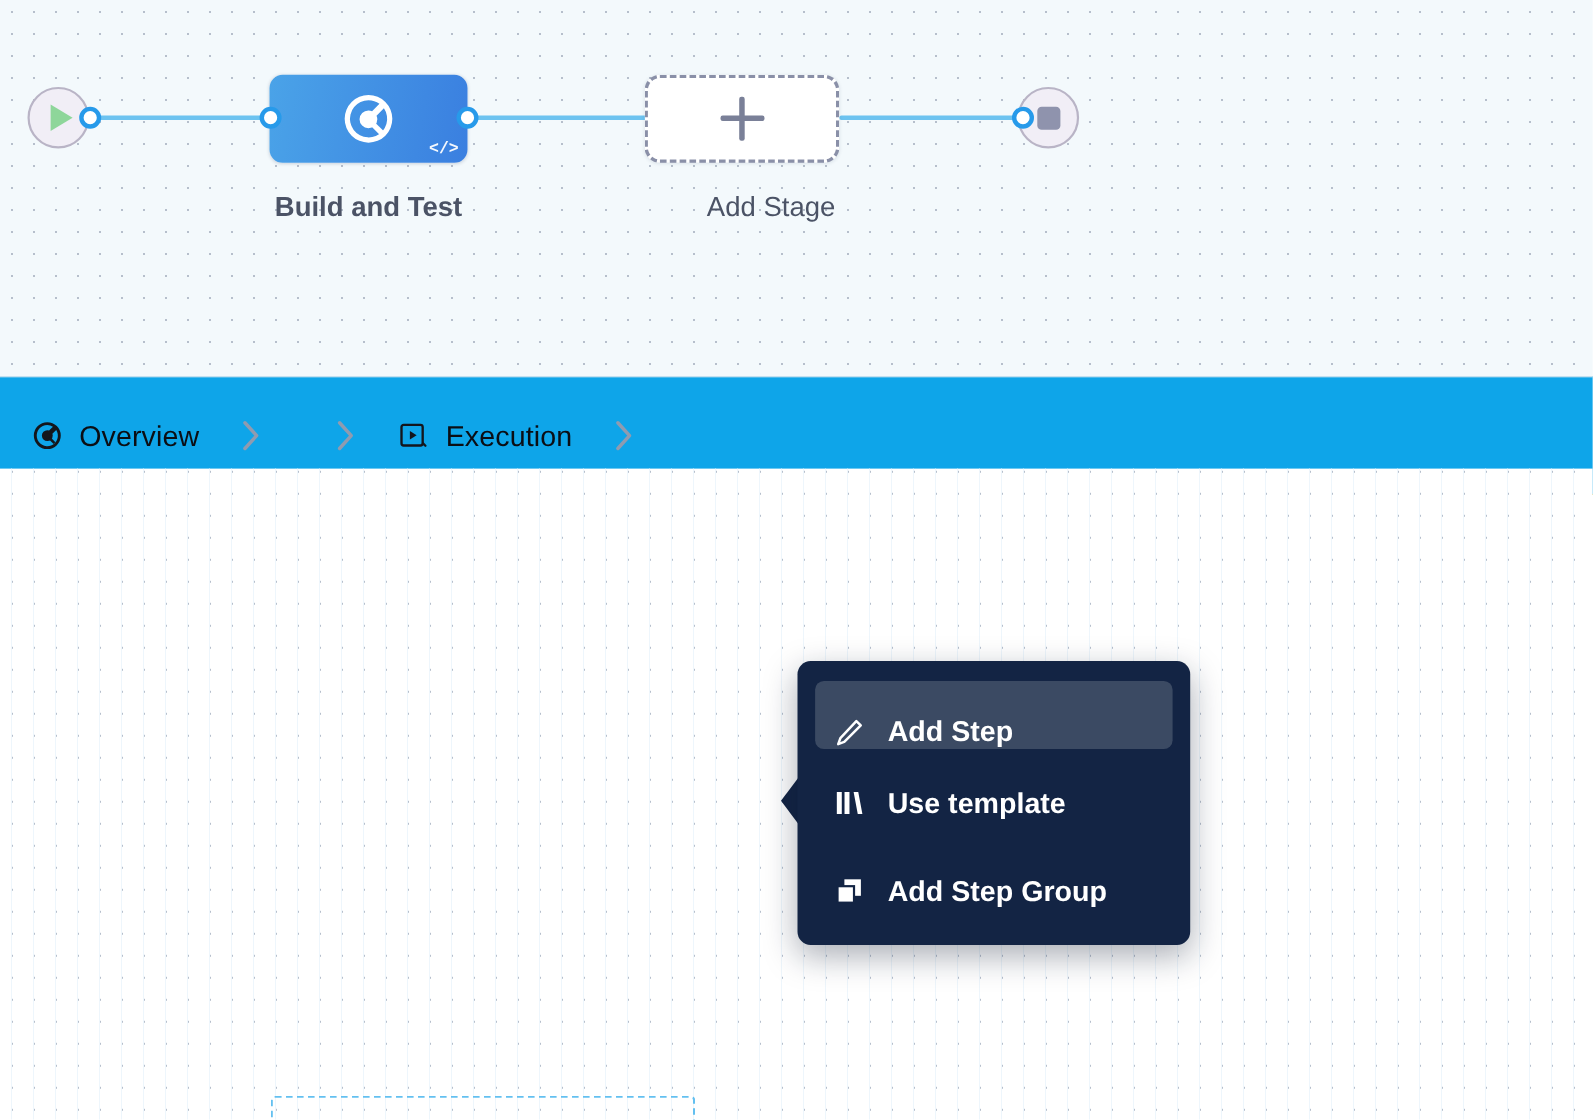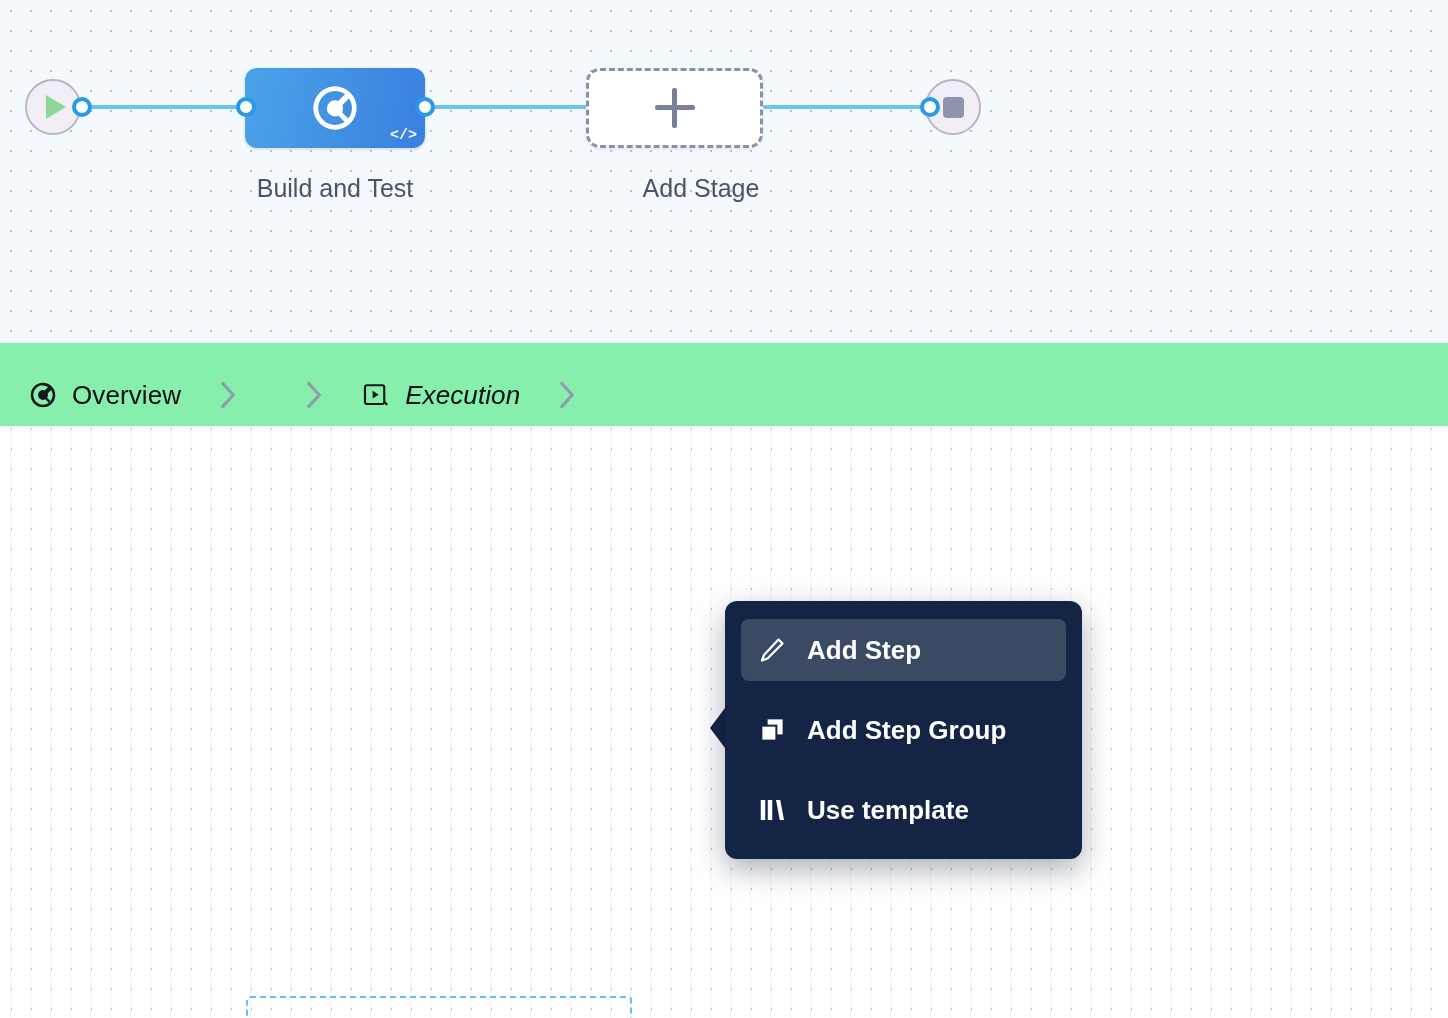--- a/index.html
+++ b/index.html
@@ -18,34 +18,34 @@
     background-image:
       radial-gradient(circle at 1px 1px, #b6bfcc 1.1px, transparent 1.2px);
     background-size: 20px 20px;
     background-position: 10px 10px;
     overflow: hidden;
   }
 
   
   .tabbar {
     position: absolute; left: 0; top: 342px; width: 1448px; height: 108px;
-    background: #86efac;
+    background: #0ea5e9;
     border-top: 1px solid #e4eaf0;
-    border-bottom: 3px solid #eab308;
+    border-bottom: 1px solid #eab308;
     display: flex; align-items: center;
   }
   .tab {
     display: flex; align-items: center; gap: 14px;
     height: 84px; padding: 0 4px;
     cursor: pointer; position: relative;
   }
   .tab .tab-label {
     font-size: 26px; color: #0b0e14; letter-spacing: .1px; white-space: nowrap;
   }
-  .tab.active .tab-label { color: #0b0e14; font-style: italic; }
+  .tab.active .tab-label { color: #0b0e14; }
   .tab.active::after {
     content: ""; position: absolute; left: 0; right: 0; bottom: 0;
     height: 5px; background: #2c6bd0; border-radius: 2px;
   }
   .tab-sep {
     display: flex; align-items: center; justify-content: center;
     width: 86px; height: 84px; color: #8f9bb0;
   }
   .tab-icn { width: 30px; height: 30px; display: block; flex: none; }
 
@@ -128,21 +128,21 @@
   .ctx-pointer {
     position: absolute; left: 710px; top: 704px; width: 0; height: 0;
     border-top: 24px solid transparent; border-bottom: 24px solid transparent;
     border-right: 18px solid #132444; z-index: 29;
   }
   .ctx-item {
     display: flex; align-items: center; gap: 20px;
     height: 62px; padding: 0 16px; border-radius: 8px; cursor: pointer;
   }
   .ctx-item + .ctx-item { margin-top: 18px; }
-  .ctx-item.selected { background: #3b4a63; }
+  .ctx-item.selected { background: #3b4a63; align-items: flex-end; }
   .ctx-label { font-size: 26px; font-weight: 700; color: #ffffff; white-space: nowrap; }
   .ctx-icn { width: 30px; height: 30px; flex: none; display: block; }
 </style>
 </head>
 <body>
 
 <div id="root">
 
   <div class="canvas-top">
 
@@ -157,21 +157,21 @@
       <svg class="stage-icon" width="52" height="52" viewBox="0 0 24 24">
         <path fill="#ffffff" d="M12 2a10 10 0 1 0 10 10 10 10 0 0 0-10-10Zm0 2.2a7.8 7.8 0 0 1 4.6 1.5l-3.1 3.1a3.6 3.6 0 0 0-1.5-.33A3.73 3.73 0 1 0 15.7 12.2a3.6 3.6 0 0 0-.33-1.5l3.1-3.1A7.8 7.8 0 1 1 12 4.2Z"></path>
         <circle cx="12" cy="12" r="2.05" fill="#ffffff"></circle>
         <path fill="#ffffff" d="M14.6 13.4l4.4 4.4-1.6 1.6-4.4-4.4z"></path>
       </svg>
       <span class="code-badge">&lt;/&gt;</span>
     </div>
     <div class="port" style="left:236px; top:97px;"></div>
     <div class="port" style="left:415px; top:97px;"></div>
 
-    <div class="node-caption" style="left:195px; top:170px; width:280px;">Build and Test</div>
+    <div class="node-caption" style="left:195px; top:170px; width:280px;font-weight:bold;">Build and Test</div>
 
     <div class="edge" style="left:430px; top:105px; width:158px;"></div>
 
     <div class="dashed-node" style="left:586px; top:68px; width:177px; height:80px;">
       <div class="plus"></div>
     </div>
     <div class="node-caption" style="left:590px; top:170px; width:222px;">Add Stage</div>
 
     <div class="edge" style="left:763px; top:105px; width:170px;"></div>
     <div class="port" style="left:920px; top:97px;"></div>
@@ -233,29 +233,29 @@
 
     <div class="ctx-item selected">
       <svg class="ctx-icn" viewBox="0 0 24 24">
         <path d="M17.2 3.6 20.4 6.8 8.4 18.8 4 20.4 5.6 16z" fill="none" stroke="#ffffff" stroke-width="1.8" stroke-linejoin="round"></path>
       </svg>
       <span class="ctx-label">Add Step</span>
     </div>
 
     <div class="ctx-item">
       <svg class="ctx-icn" viewBox="0 0 24 24">
-        <rect x="8.5" y="3.5" width="12" height="12" fill="#ffffff"></rect>
-        <rect x="3.5" y="8.5" width="12" height="12" fill="#ffffff" stroke="#132444" stroke-width="1.6"></rect>
-      </svg>
-      <span class="ctx-label">Add Step Group</span>
-    </div>
-
-    <div class="ctx-item">
-      <svg class="ctx-icn" viewBox="0 0 24 24">
         <rect x="3" y="4" width="3.6" height="16" fill="#ffffff"></rect>
         <rect x="8.6" y="4" width="3.6" height="16" fill="#ffffff"></rect>
         <path d="M15.2 4 h3.4 l3 16 h-3.4 z" fill="#ffffff"></path>
       </svg>
       <span class="ctx-label">Use template</span>
     </div>
+
+    <div class="ctx-item">
+      <svg class="ctx-icn" viewBox="0 0 24 24">
+        <rect x="8.5" y="3.5" width="12" height="12" fill="#ffffff"></rect>
+        <rect x="3.5" y="8.5" width="12" height="12" fill="#ffffff" stroke="#132444" stroke-width="1.6"></rect>
+      </svg>
+      <span class="ctx-label">Add Step Group</span>
+    </div>
   </div>
 
 </div>
 
 </body></html>

